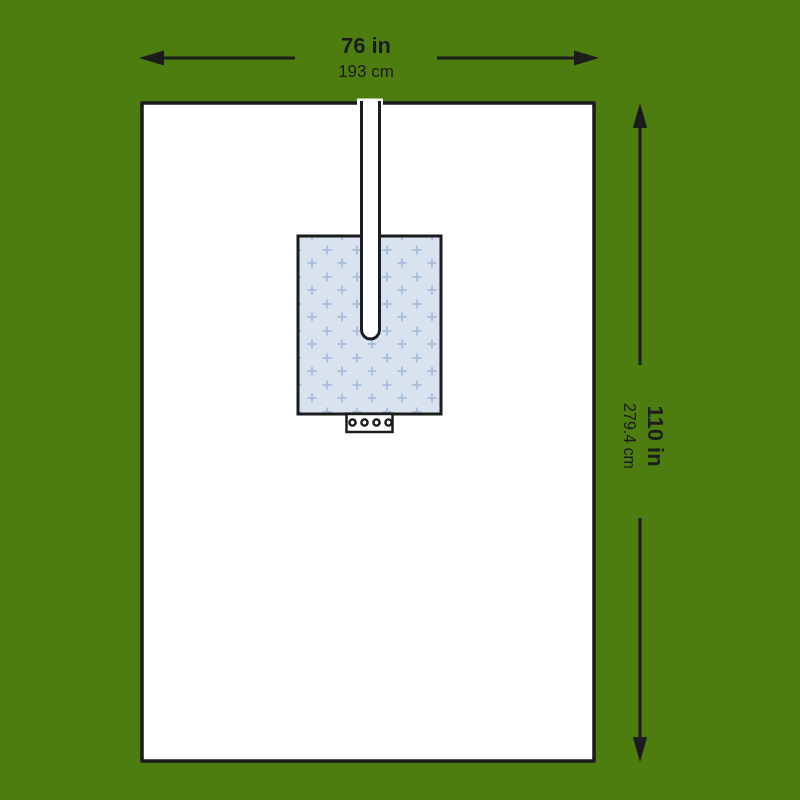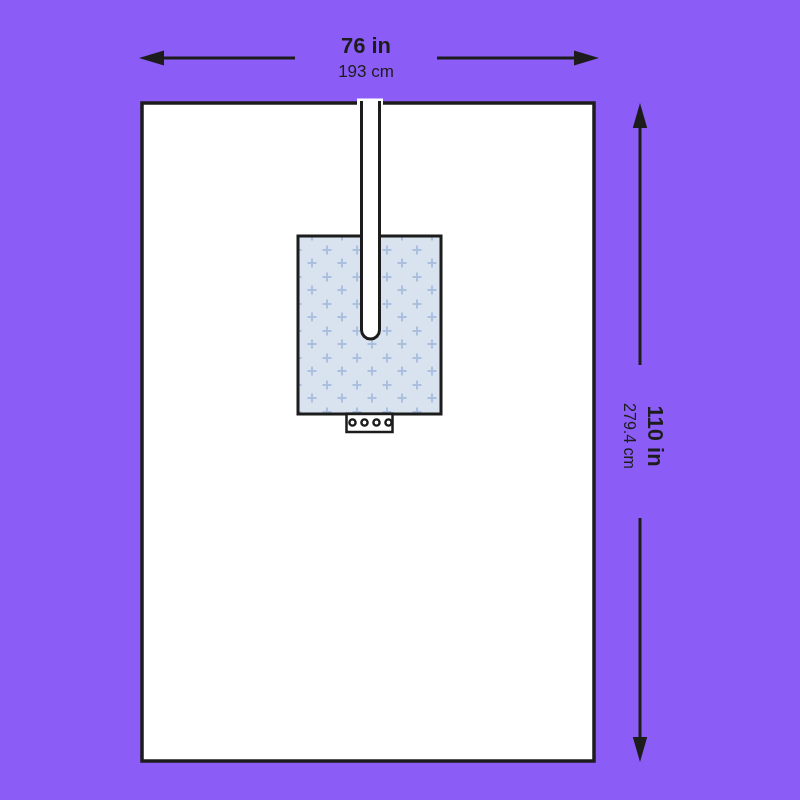--- a/index.html
+++ b/index.html
@@ -7,21 +7,21 @@
     padding: 0;
     background: #ffffff;
     width: 800px;
     height: 800px;
     font-family: "Liberation Sans", sans-serif;
   }
   .canvas {
     position: relative;
     width: 800px;
     height: 800px;
-    background: #8b5cf6;
+    background: #4d7c0f;
     overflow: hidden;
   }
   svg { display: block; }
   .ln   { stroke: #1c1c1c; }
   .fillw{ fill: #ffffff; }
   .head { fill: #1c1c1c; stroke: none; }
   .dim-text {
     fill: #1c1c1c;
     font-family: "Liberation Sans", sans-serif;
   }

